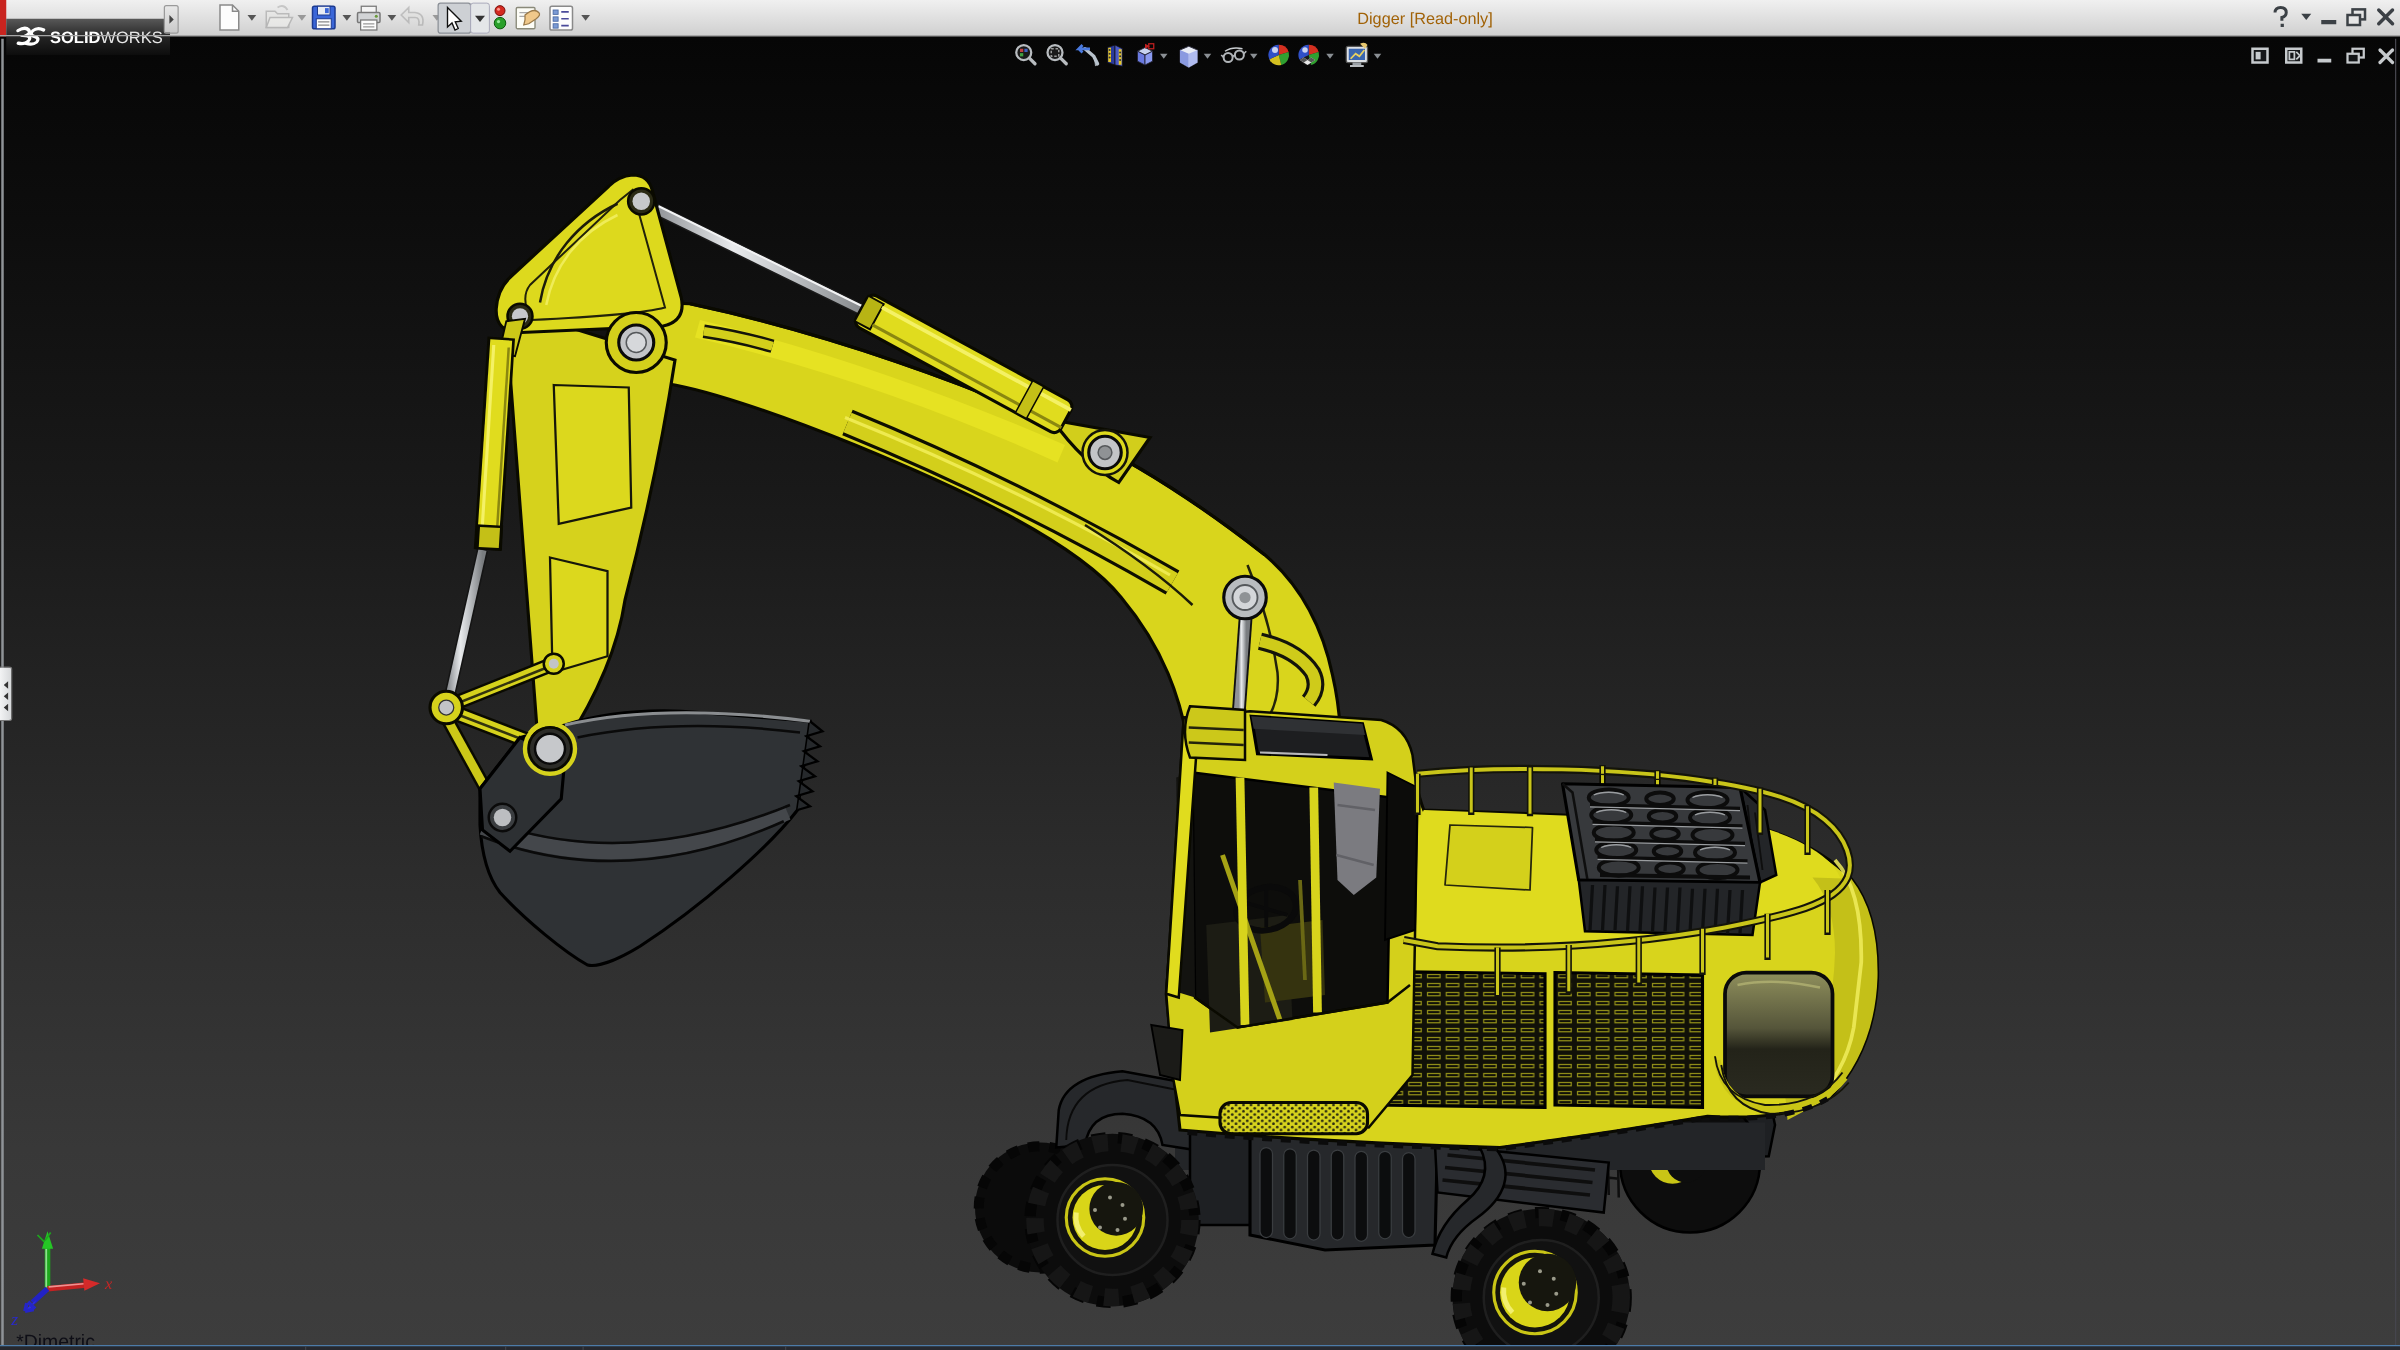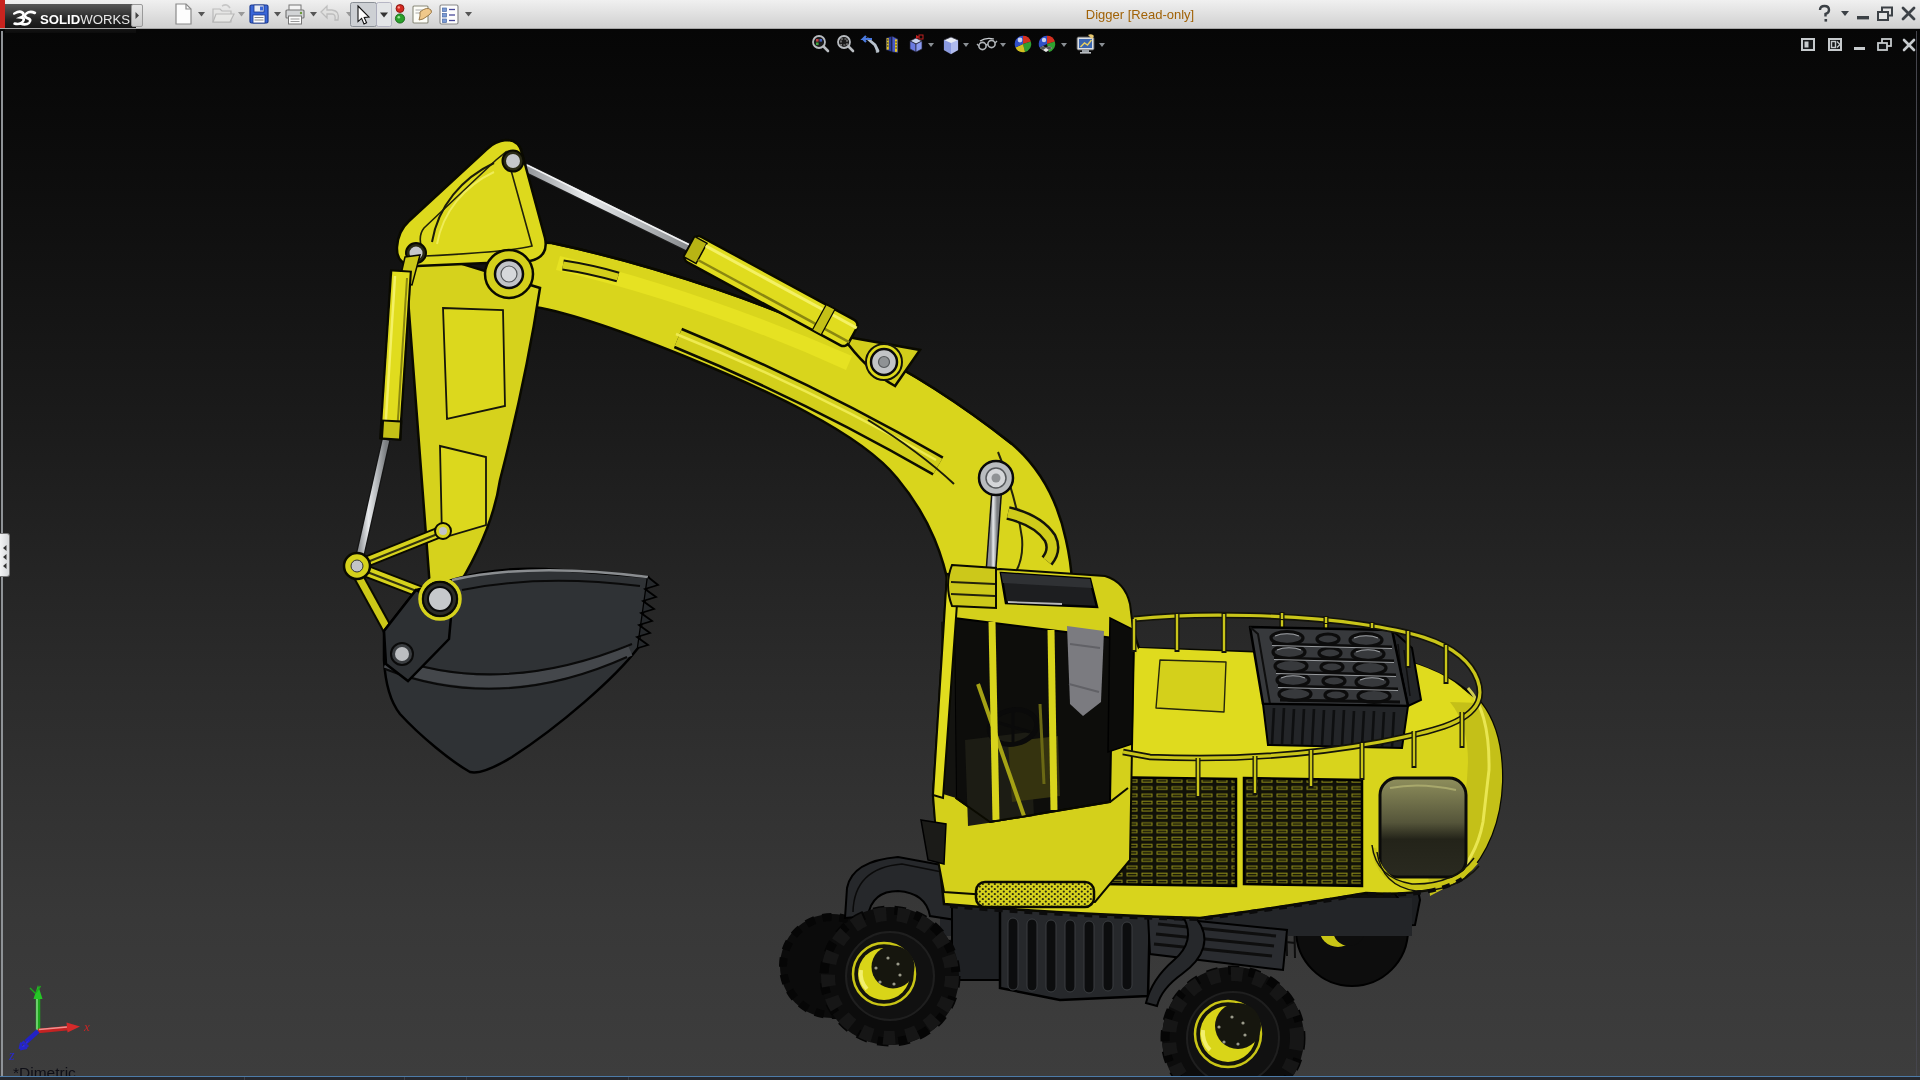--- a/index.html
+++ b/index.html
@@ -1,18 +1,18 @@
 <!DOCTYPE html>
 <html><head>
 <meta charset="utf-8">
 <style>
   html,body{margin:0;padding:0;width:1920px;height:1080px;overflow:hidden;background:#000;font-family:"Liberation Sans",sans-serif;}
   #titlebar{position:absolute;top:0;left:0;width:1920px;height:29px;background:linear-gradient(#f0f0f0,#e3e3e3 40%,#cfcfcf);z-index:20;}
   #redstrip{position:absolute;top:0;left:0;width:5px;height:29px;background:#c9241f;z-index:22;}
-  #logo{position:absolute;top:4px;left:5px;width:131px;height:29px;background:linear-gradient(#585858,#222 55%,#0d0d0d);z-index:22;}
+  #logo{position:absolute;top:15px;left:5px;width:131px;height:29px;background:linear-gradient(#585858,#222 55%,#0d0d0d);z-index:22;}
   #logoarrow{position:absolute;top:4px;left:131px;width:10px;height:21px;background:linear-gradient(#e8e8e8,#c9c9c9);border:1px solid #9a9a9a;border-radius:2px;z-index:22;}
   #title{position:absolute;top:7px;left:1040px;width:200px;text-align:center;font-size:13px;color:#a16207;z-index:22;}
   #viewport{position:absolute;top:29px;left:0;width:1920px;height:1047px;background:linear-gradient(#060606,#0d0d0d 14%,#1b1b1b 38%,#2b2b2b 62%,#383838 85%,#3d3d3d);z-index:1;}
   #vpleftline{position:absolute;top:31px;left:1px;width:2px;height:1045px;background:#8f9397;z-index:6;}
   #sidetab{position:absolute;top:533px;left:0px;width:9px;height:42px;background:linear-gradient(90deg,#f2f3f4,#d6d8da);border:1px solid #777;border-left:none;border-radius:0 3px 3px 0;z-index:7;}
   #statusbar{position:absolute;top:1076px;left:0;width:1920px;height:4px;background:#26282e;border-top:1px solid #4d7ba8;z-index:20;box-sizing:border-box;}
   .seg{position:absolute;top:1077px;height:3px;width:1px;background:#3c4048;z-index:21;}
   svg{display:block;}
   #scene{position:absolute;top:0;left:0;z-index:4;}
   #hud{position:absolute;top:33px;left:806px;z-index:8;}

